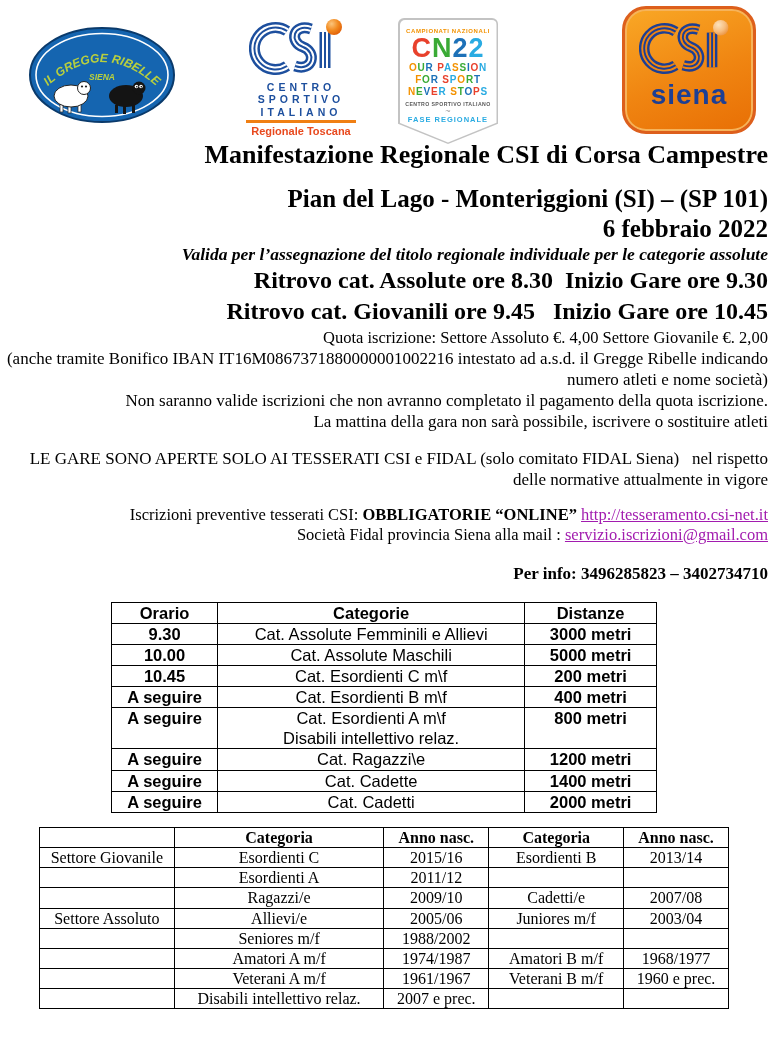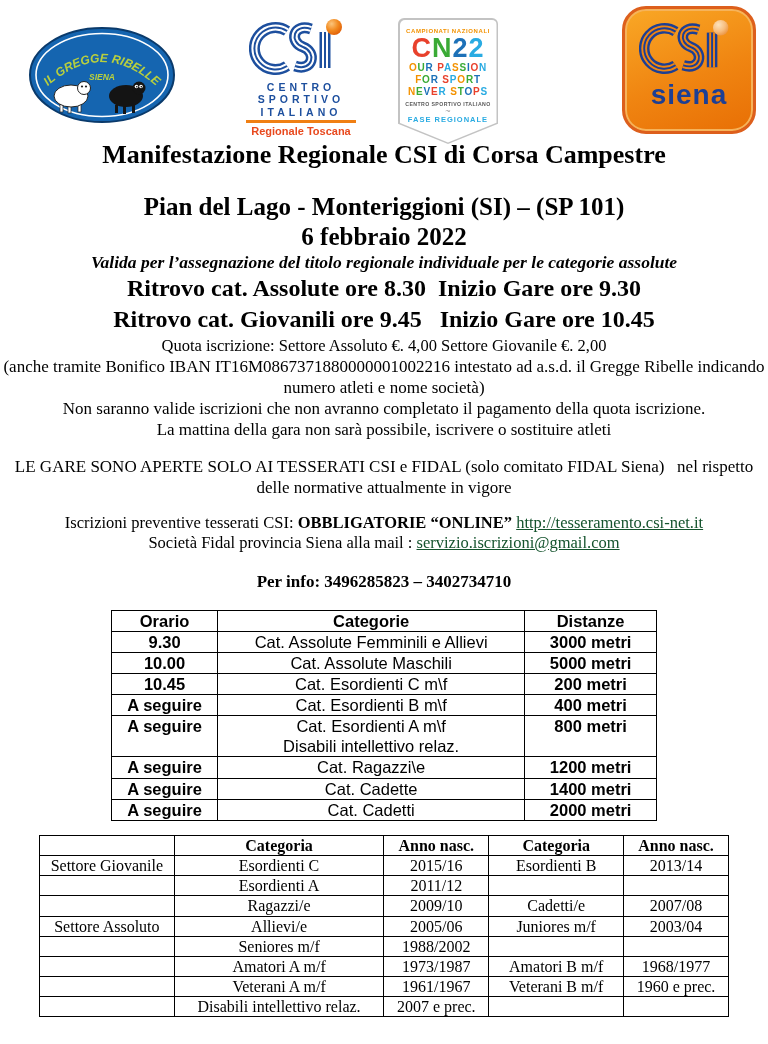--- a/index.html
+++ b/index.html
@@ -40,30 +40,30 @@
 
   
   .siena-badge { width:134px; height:128px; border-radius:24px;
     background:linear-gradient(160deg,#f9a826 0%, #f08511 55%, #e86f05 100%);
     border:3px solid #dd5f1c; box-shadow:inset 0 0 0 2px #f6b35a;
     text-align:center; padding-top:6px; }
   .siena-word { font-family:"Liberation Sans", sans-serif; font-weight:bold;
     font-size:28px; color:#1d3f94; letter-spacing:1px; line-height:1; margin-top:-4px; }
 
   
-  .t { text-align:center; white-space:pre-wrap; }
+  .t { text-align:right; white-space:pre-wrap; }
   .title     { font-size:26px; font-weight:bold; margin-top:4px; }
-  .location  { font-size:25px; font-weight:bold; margin-top:21px; line-height:1.25; }
+  .location  { font-size:25px; font-weight:bold; margin-top:13px; line-height:1.25; }
   .date      { font-size:25px; font-weight:bold; line-height:1.2; }
   .validity  { font-size:17.5px; font-weight:bold; font-style:italic; line-height:1.2; }
   .meeting   { font-size:24px; font-weight:bold; line-height:1.3; }
   .body-sm   { font-size:16.5px; line-height:1.24; }
   .body-md   { font-size:17px;  line-height:1.24; }
   .gap16 { height:16px; } .gap14 { height:14px; } .gap18 { height:18px; } .gap20 { height:17px; }
-  a.doc-link { color:#14532d; }
+  a.doc-link { color:#a21caf; }
   .bold { font-weight:bold; }
 
   
   table { border-collapse:collapse; margin:0 auto; }
   th, td { border:1px solid #000; text-align:center; padding:0 3px; }
   .schedule-table { width:546px; font-family:"Liberation Sans", sans-serif;
     font-size:16.5px; line-height:1.22; }
   .schedule-table th { font-weight:bold; }
   .schedule-table td:first-child, .schedule-table td:last-child { font-weight:bold; }
   .schedule-table col.c1 { width:95px; } .schedule-table col.c2 { width:275px; }
@@ -330,21 +330,21 @@
         <tr>
           <td>&nbsp;</td>
           <td>Seniores m/f</td>
           <td>1988/2002</td>
           <td>&nbsp;</td>
           <td>&nbsp;</td>
         </tr>
         <tr>
           <td>&nbsp;</td>
           <td>Amatori A m/f</td>
-          <td>1973/1987</td>
+          <td>1974/1987</td>
           <td>Amatori B m/f</td>
           <td>1968/1977</td>
         </tr>
         <tr>
           <td>&nbsp;</td>
           <td>Veterani A m/f</td>
           <td>1961/1967</td>
           <td>Veterani B m/f</td>
           <td>1960 e prec.</td>
         </tr>

